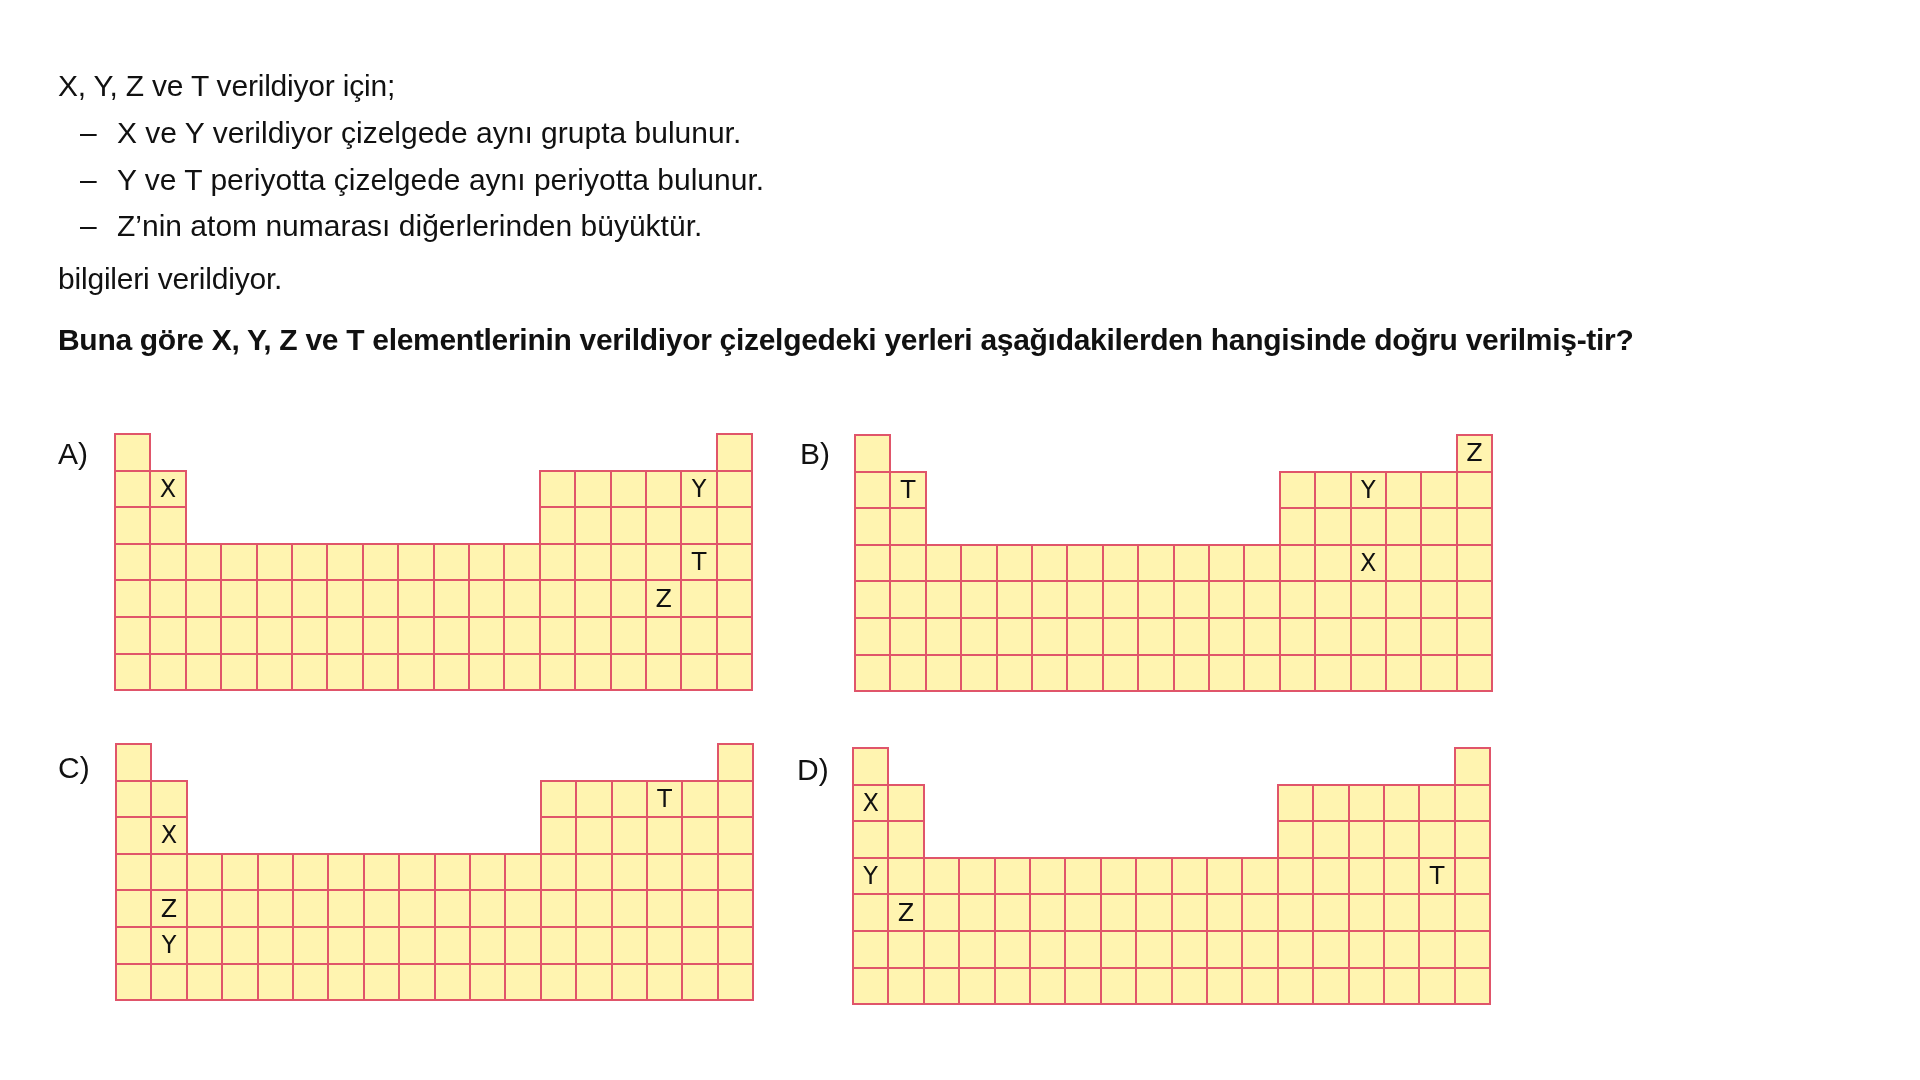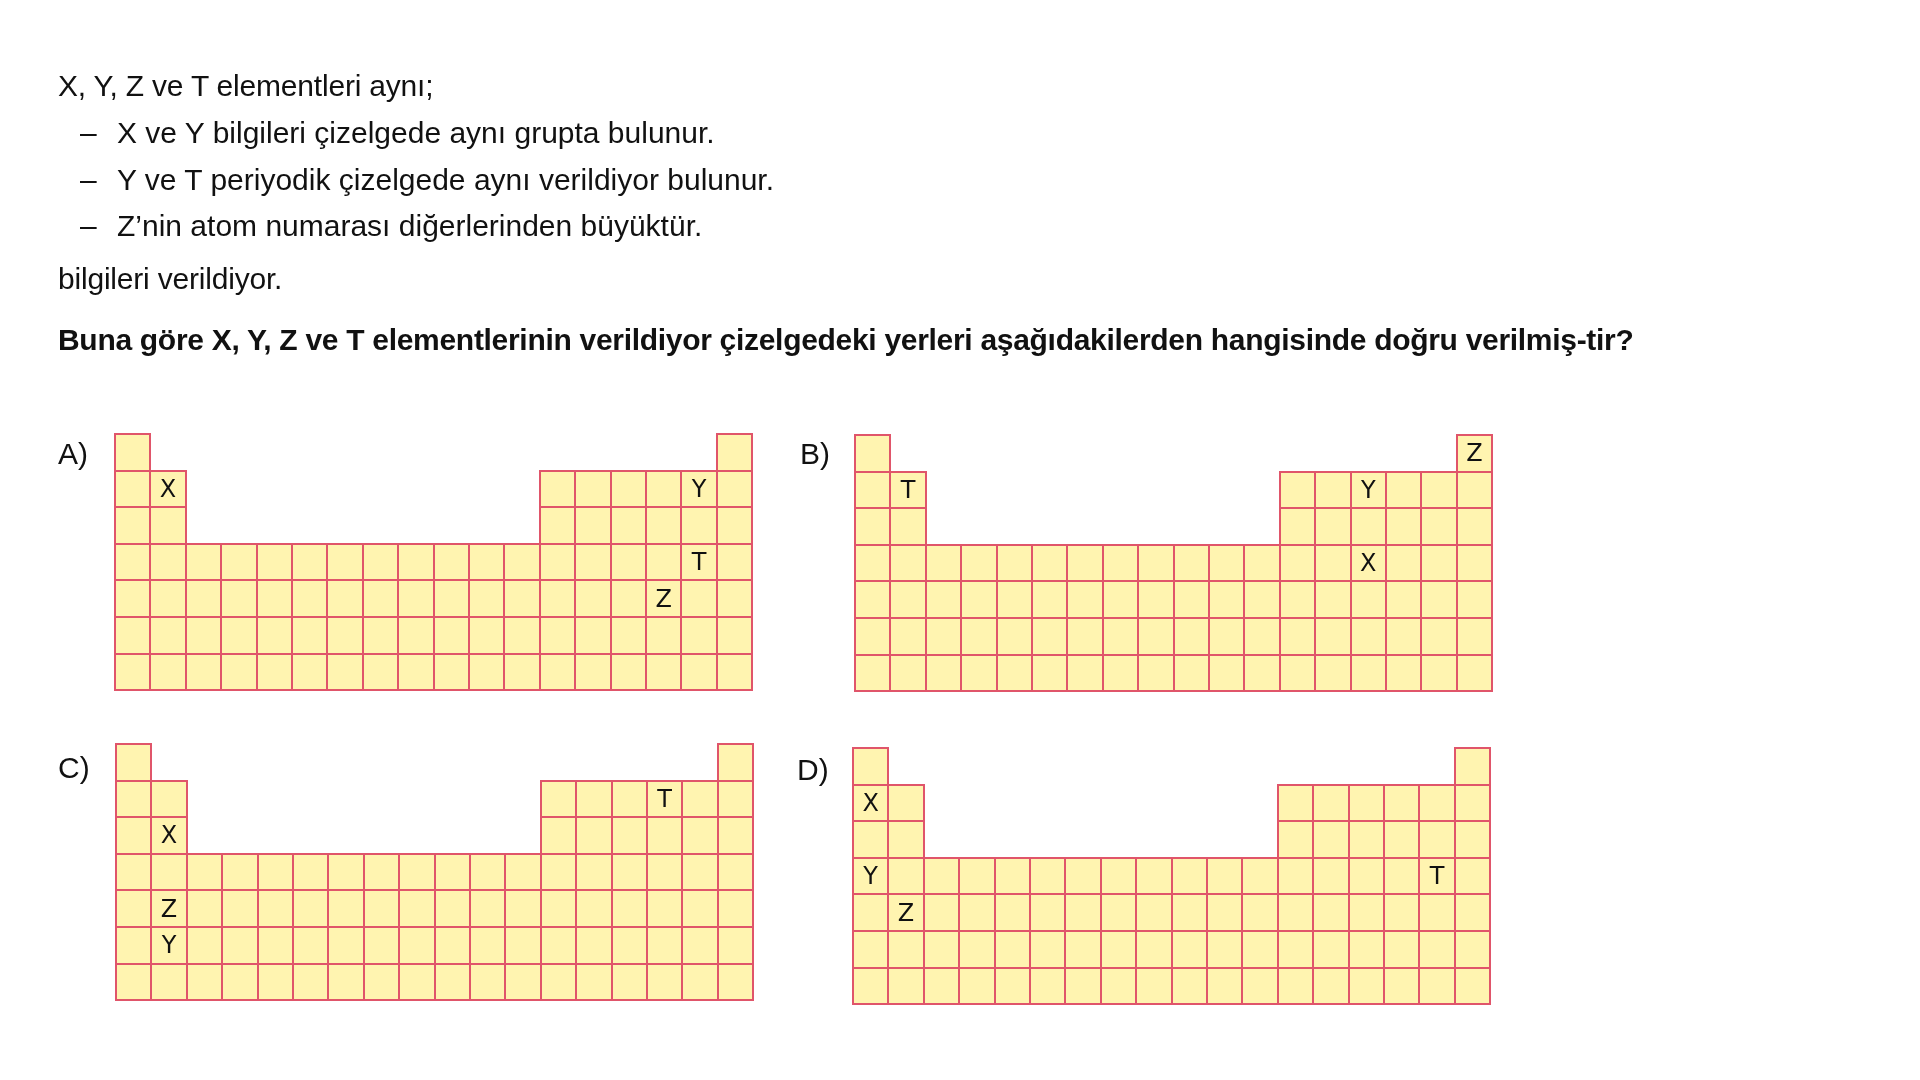--- a/index.html
+++ b/index.html
@@ -71,29 +71,29 @@
       font-family: "DejaVu Sans", sans-serif;
       font-size: 24px;
       color: #111;
       cursor: pointer;
     }
   </style>
 </head>
 <body>
 
 <div>
-  <div class="line" style="left:58px; top:68px;">X, Y, Z ve T elementleri aynı;</div>
+  <div class="line" style="left:58px; top:68px;">X, Y, Z ve T verildiyor için;</div>
 
   <div class="bullet" style="left:80px; top:115px;">
     <span class="dash">–</span>
-    <span class="text">X ve Y bilgileri çizelgede aynı grupta bulunur.</span>
+    <span class="text">X ve Y verildiyor çizelgede aynı grupta bulunur.</span>
   </div>
   <div class="bullet" style="left:80px; top:162px;">
     <span class="dash">–</span>
-    <span class="text">Y ve T periyodik çizelgede aynı verildiyor bulunur.</span>
+    <span class="text">Y ve T periyotta çizelgede aynı periyotta bulunur.</span>
   </div>
   <div class="bullet" style="left:80px; top:208px;">
     <span class="dash">–</span>
     <span class="text">Z’nin atom numarası diğerlerinden büyüktür.</span>
   </div>
 
   <div class="line" style="left:58px; top:261px;">bilgileri verildiyor.</div>
 
   <div class="question">Buna göre X, Y, Z ve T elementlerinin verildiyor çizelgedeki yerleri aşağıdakilerden hangisinde doğru verilmiş-tir?</div>
 </div>

